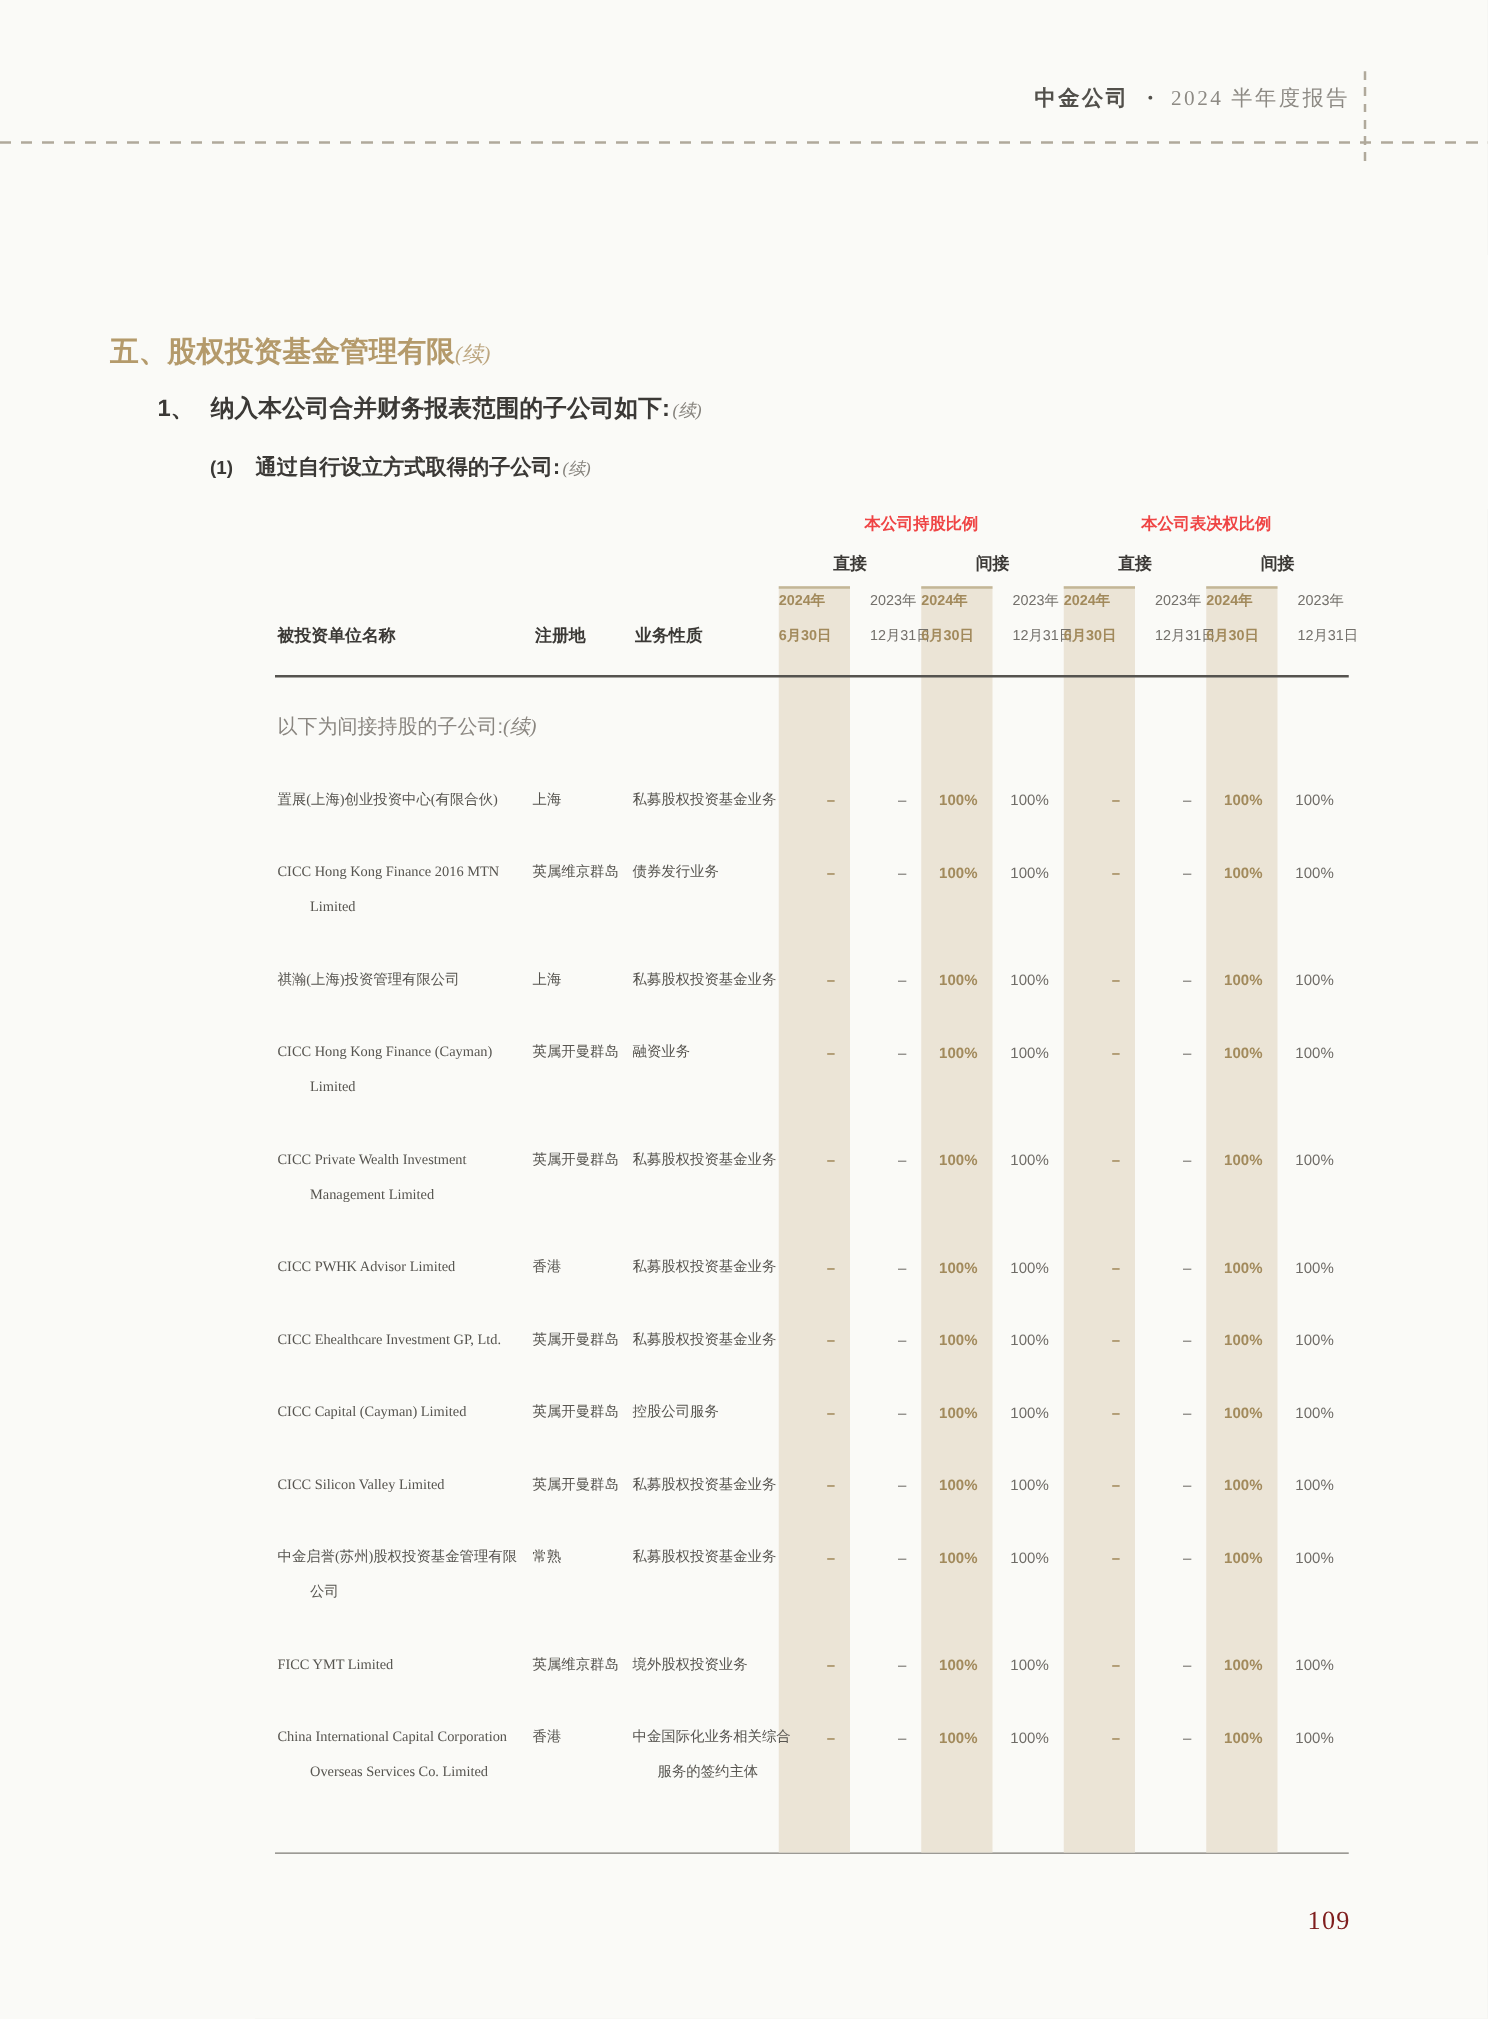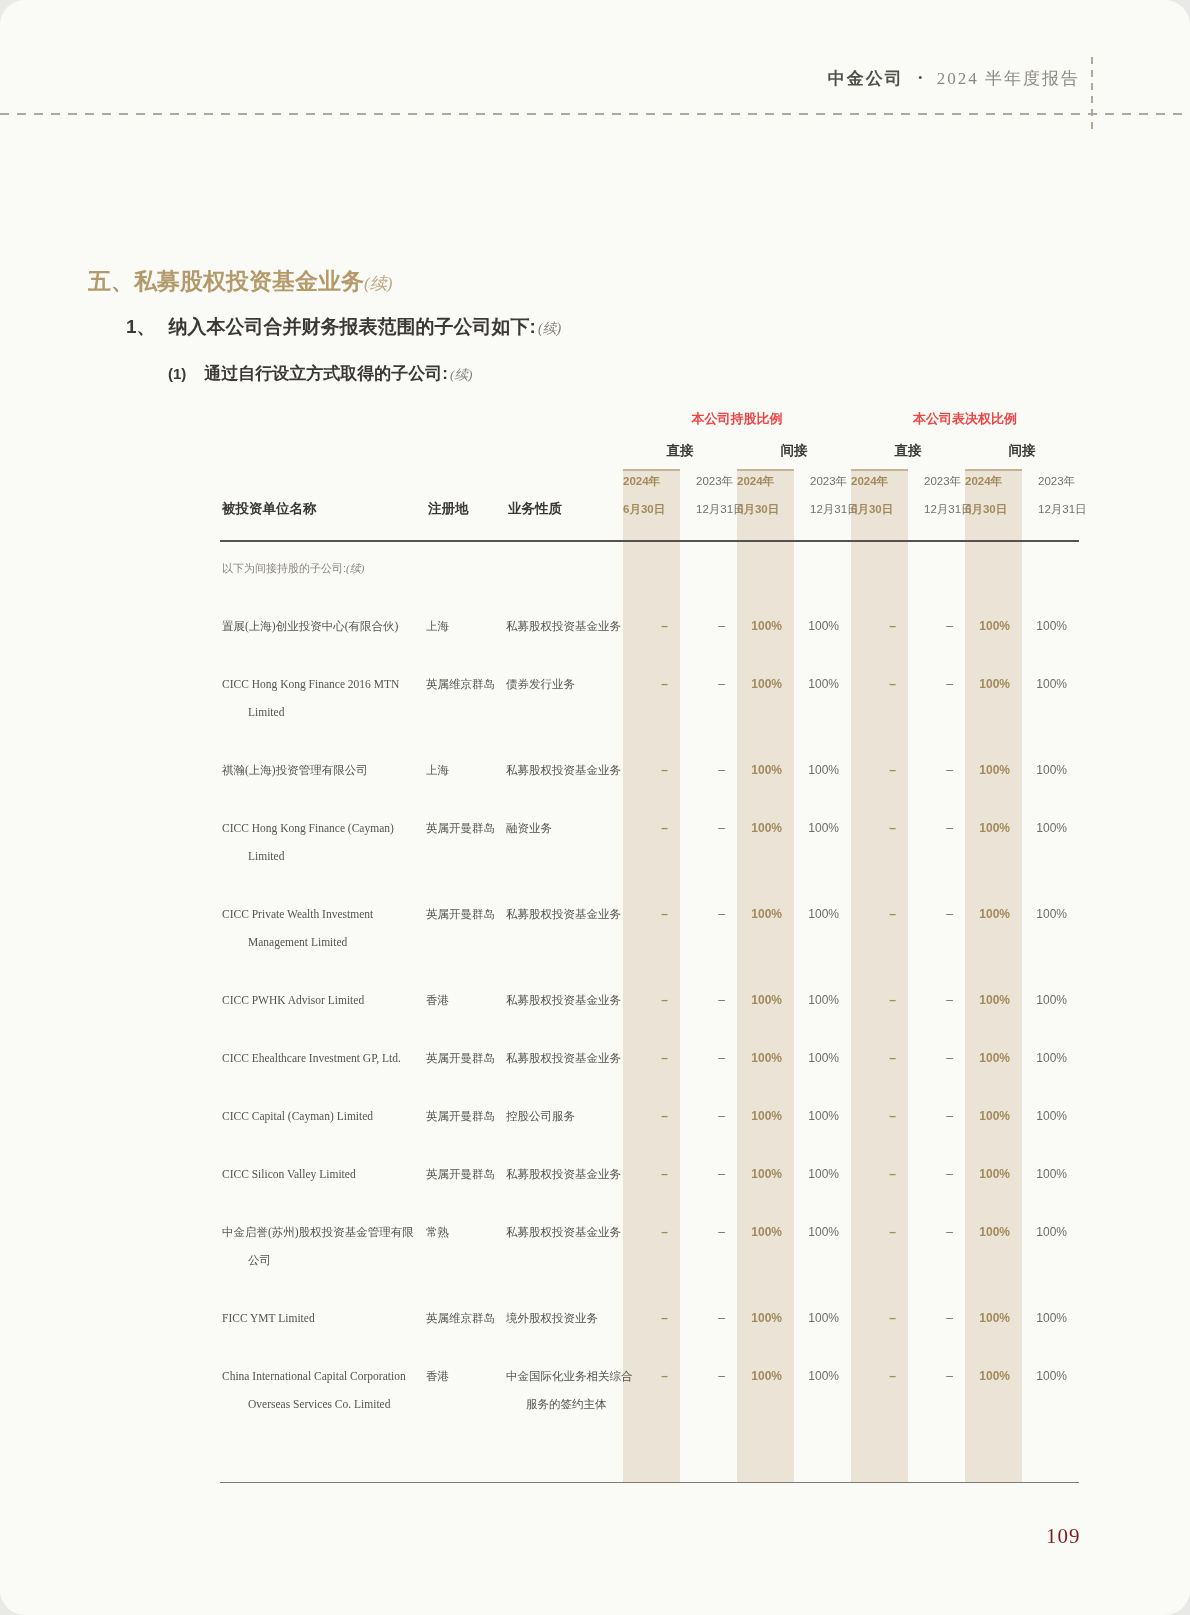--- a/index.html
+++ b/index.html
@@ -1,17 +1,17 @@
 <!DOCTYPE html>
 <html><head>
 <meta charset="utf-8">
 <style>
   html,body{margin:0;padding:0;}
   body{background:#e9e9e7;font-family:"Liberation Sans","DejaVu Sans",sans-serif;}
-  #page{position:relative;width:1190px;height:1615px;background:#fafaf7;margin:0 auto;overflow:hidden;color:#403e3a;border-radius:25px;}
+  #page{position:relative;width:1190px;height:1615px;background:#fafaf7;margin:0 auto;overflow:hidden;color:#403e3a;}
 
   
   .doc-header{position:absolute;top:68px;right:110px;font-family:"Liberation Serif","DejaVu Serif",serif;font-size:17px;line-height:20px;white-space:nowrap;}
   .doc-header .brand{color:#52504b;font-weight:700;letter-spacing:2px;}
   .doc-header .dot{color:#52504b;margin:0 10px;font-size:13px;vertical-align:2px;}
   .doc-header .report{color:#8d8a84;letter-spacing:2px;}
   .dash-h{position:absolute;top:113px;left:0;width:1190px;height:2px;
     background:repeating-linear-gradient(90deg,#b0a99b 0 9px,transparent 9px 17px);}
   .dash-v{position:absolute;top:57px;left:1091px;width:2px;height:76px;
     background:repeating-linear-gradient(180deg,#b0a99b 0 7px,transparent 7px 13px);}
@@ -30,21 +30,21 @@
   #tbl{position:absolute;left:220px;top:400px;width:859px;height:1082px;border-bottom:1px solid #7d7b75;font-size:11.5px;}
   .stripe{position:absolute;top:69px;bottom:0;width:57px;background:#ebe4d6;border-top:2px solid #c3b697;box-sizing:border-box;}
   .ghead{position:absolute;top:10px;height:18px;line-height:18px;width:228px;text-align:center;font-weight:700;font-size:13px;color:#ef4444;}
   .shead{position:absolute;top:42px;height:18px;line-height:18px;width:114px;text-align:center;font-weight:700;font-size:13.5px;color:#3b3936;}
   .pcell{position:absolute;width:33px;height:18px;line-height:18px;text-align:right;padding-right:12px;box-sizing:border-box;white-space:nowrap;font-size:11.5px;}
   .pcell.y2024{color:#a28a5c;font-weight:700;}
   .pcell.y2023{color:#73706b;padding-left:16px;}
   .lhead{position:absolute;top:100px;height:18px;line-height:18px;font-weight:700;font-size:13.5px;color:#3b3936;white-space:nowrap;}
   .rule{position:absolute;left:0;top:140px;width:100%;border-top:2px solid #55534f;}
   #table-body{position:absolute;left:0;top:142px;width:100%;}
-  .section-label{margin-top:12px;line-height:28px;color:#8a8680;font-size:11px;padding-left:2px;}
+  .section-label{margin-top:26px;line-height:28px;color:#8a8680;font-size:16px;padding-left:2px;}
   .section-label .cont{font-family:"Liberation Serif","DejaVu Serif",serif;font-style:italic;}
   .row{display:flex;margin-top:30px;align-items:flex-start;color:#56544f;}
   .row .line{line-height:28px;white-space:nowrap;font-family:Liberation Serif, serif;}
   .row .line.indent{padding-left:26px;}
   .c-name{width:206px;padding-left:2px;box-sizing:border-box;flex:none;}
   .c-place{width:80px;flex:none;line-height:28px;white-space:nowrap;}
   .c-biz{width:117px;flex:none;}
   .c-biz .line.indent{padding-left:20px;}
   .val{width:57px;flex:none;line-height:28px;text-align:right;padding-right:12px;box-sizing:border-box;font-size:12px;white-space:nowrap;}
   .val.y2024{color:#a28a5c;font-weight:700;}
@@ -59,21 +59,21 @@
 <div id="page">
 
   <div class="doc-header">
     <span class="brand">中金公司</span>
     <span class="dot">•</span>
     <span class="report">2024 半年度报告</span>
   </div>
   <div class="dash-h"></div>
   <div class="dash-v"></div>
 
-  <div class="h1"><span>五、私募股权投资基金业务</span><span class="cont">(续)</span></div>
+  <div class="h1"><span>五、股权投资基金管理有限</span><span class="cont">(续)</span></div>
 
   <div class="h2">
     <span class="num">1、</span>
     <span><span>纳入本公司合并财务报表范围的子公司如下:</span><span class="cont">(续)</span></span>
   </div>
 
   <div class="h3">
     <span class="num">(1)</span>
     <span><span>通过自行设立方式取得的子公司:</span><span class="cont">(续)</span></span>
   </div>

